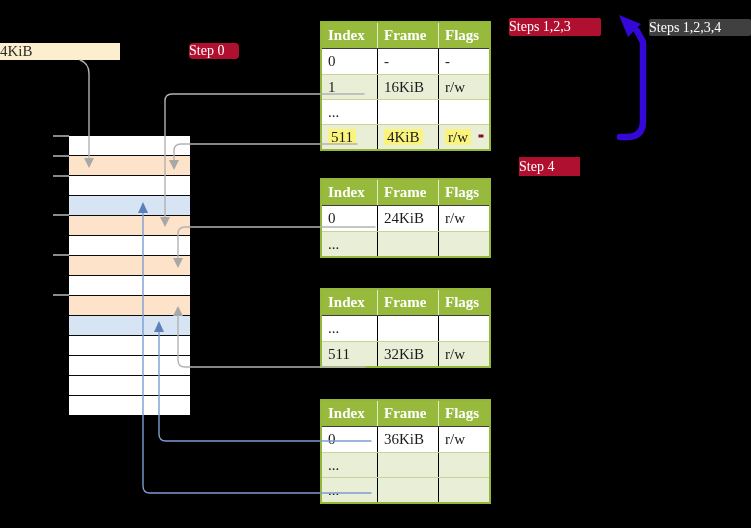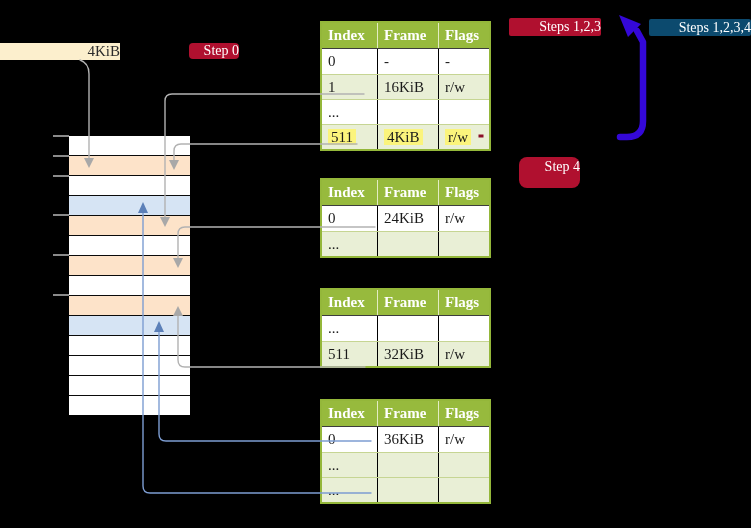--- a/index.html
+++ b/index.html
@@ -8,29 +8,29 @@
   
   #memmap{position:absolute;left:69px;top:136px;width:121px;height:279px;
           display:flex;flex-direction:column;z-index:1;}
   .mrow{flex:1;border-top:1.5px solid #0a0a0a;}
   .mrow:first-child{border-top:none;}
   .m-white{background:#ffffff;}
   .m-wheat{background:#fde3c9;}
   .m-blue{background:#d6e4f4;}
   .tick{position:absolute;left:53px;width:16px;height:2px;background:#8a8a8a;z-index:1;}
   
-  .lbl{position:absolute;text-align:right;white-space:nowrap;z-index:2;}
+  .lbl{position:absolute;text-align:left;white-space:nowrap;z-index:2;}
   #lbl-4kib{left:0;top:43px;width:120px;height:17px;line-height:17px;
             background:#fcefcd;color:#2b2b2b;font-size:15px;}
   .redlbl{background:#b0102f;color:#fff;font-size:14px;}
   #lbl-step0{left:189px;top:43px;width:50px;height:16px;line-height:16px;border-radius:4px;}
   #lbl-steps123{left:509px;top:18px;width:92px;height:18px;line-height:18px;border-radius:2px;}
-  #lbl-step4{left:519px;top:157px;width:61px;height:31px;line-height:19px;border-radius:8px;}
+  #lbl-step4{left:519px;top:157px;width:61px;height:19px;line-height:19px;border-radius:0;}
   #lbl-steps1234{left:649px;top:19px;width:102px;height:17px;line-height:17px;
-                 background:#0c4a6e;color:#fff;font-size:14px;border-radius:2px;}
+                 background:#404040;color:#fff;font-size:14px;border-radius:2px;}
   
   .ptable{position:absolute;left:320px;width:171px;border:2px solid #94b73a;background:#ec4899;
           font-size:15px;color:#1a1a1a;z-index:2;box-sizing:border-box;}
   .pt0{top:21px;} .pt1{top:178px;} .pt2{top:288px;} .pt3{top:399px;}
   .trow{display:grid;grid-template-columns:56px 61px 1fr;height:25px;box-sizing:border-box;}
   .trow.thead{height:26px;background:#97ba3d;color:#fff;font-weight:bold;
               border-bottom:1px solid #3c3c3c;}
   .trow.alt{background:#e9efd6;}
   .trow.plain{background:#ffffff;}
   .trow + .trow:not(.thead){border-top:1px solid #c6d593;}

